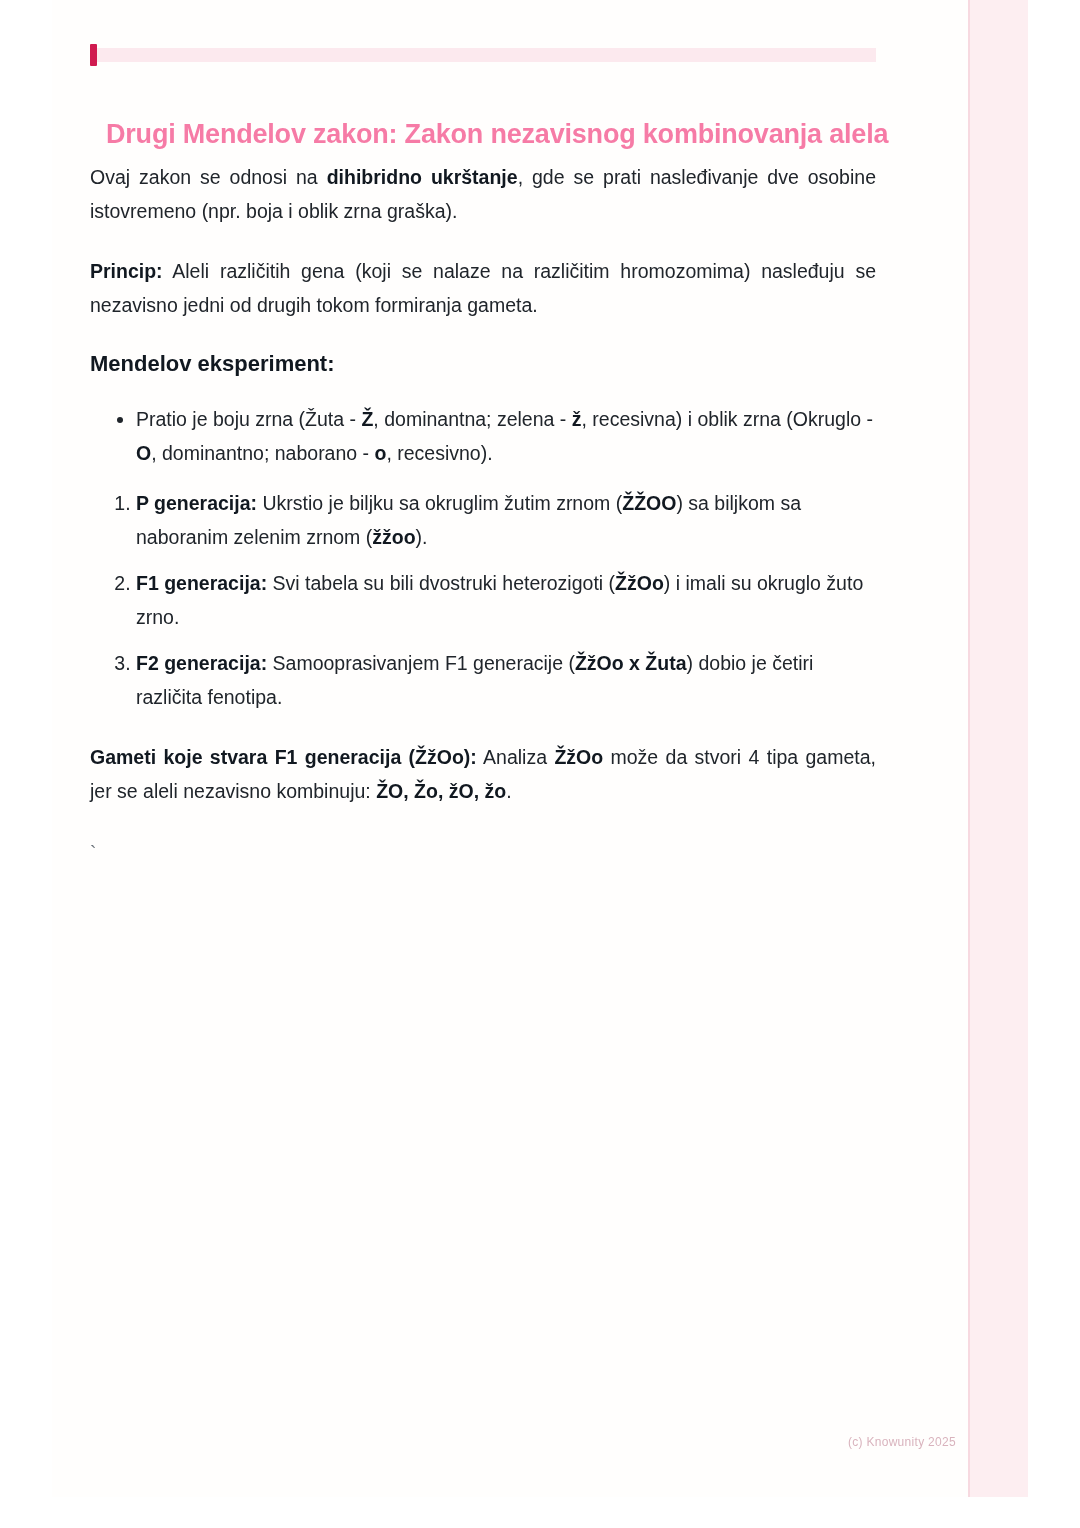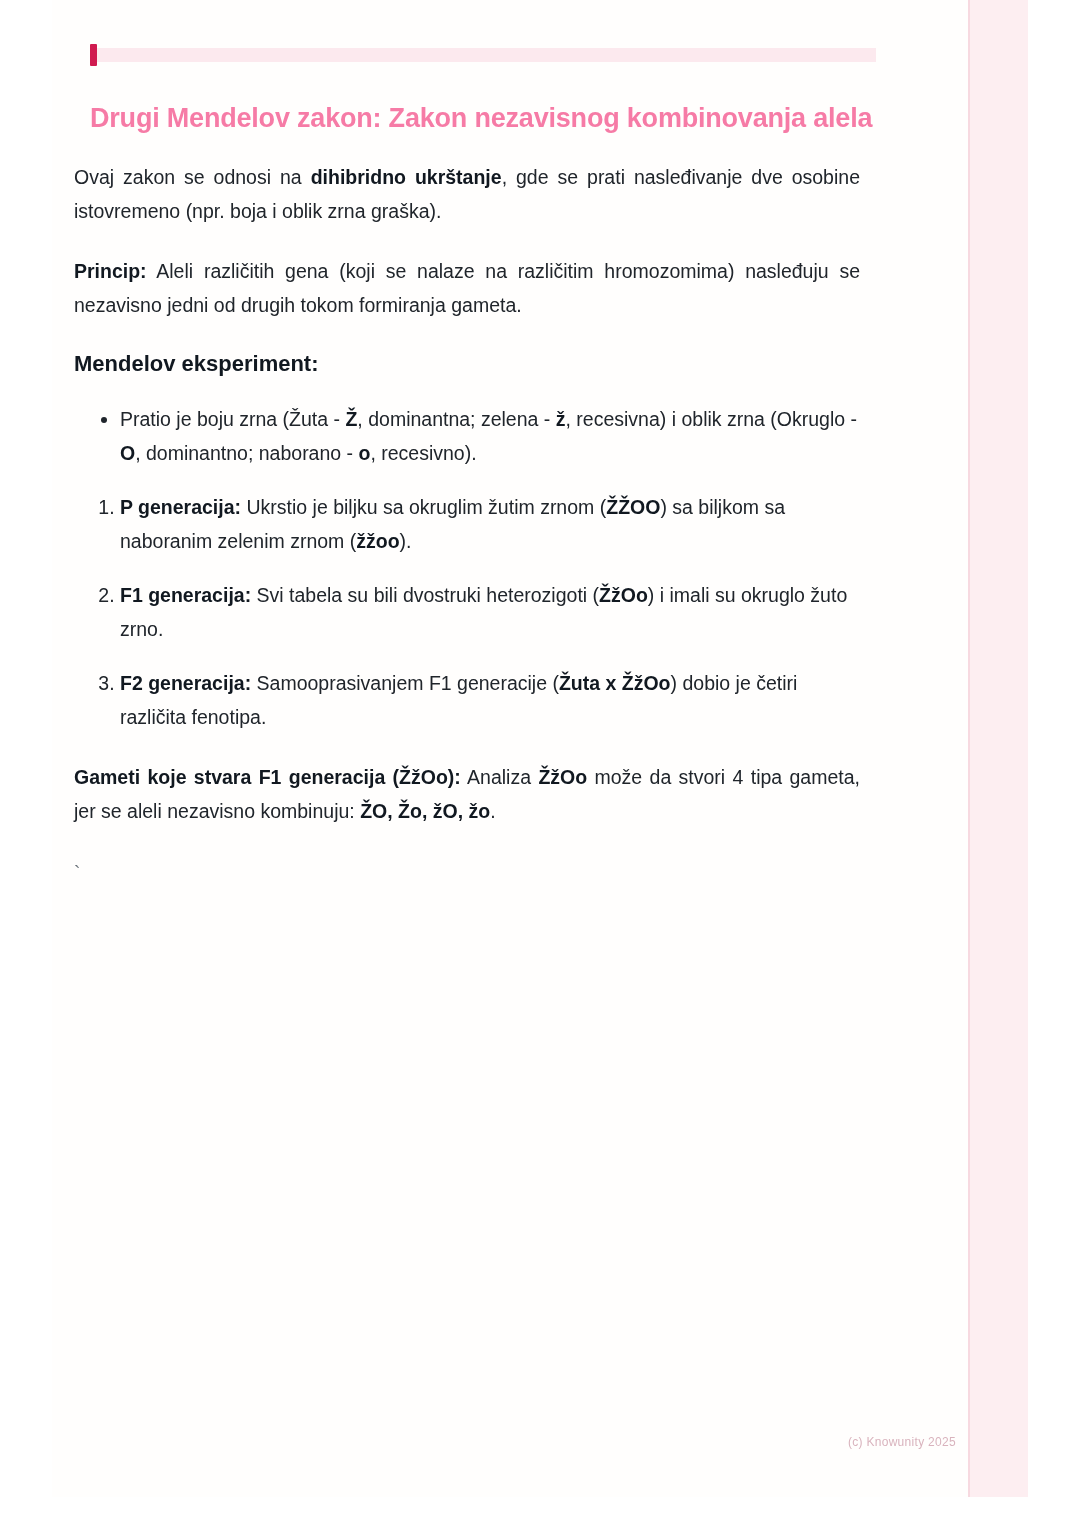--- a/index.html
+++ b/index.html
@@ -61,30 +61,30 @@
     top: 4px;
     right: 0;
     height: 14px;
     background: #fce9ee;
   }
   h1.note-title {
     position: absolute;
     left: 38px;
     top: 100px;
     width: 800px;
-    margin: 0;
+    margin: 16px;
     font-size: 27px;
     line-height: 36px;
     font-weight: bold;
     color: #f67ba6;
     letter-spacing: -0.2px;
   }
   .body-block {
     position: absolute;
-    left: 22px;
+    left: 38px;
     top: 160px;
     width: 786px;
   }
   p.para {
     margin: 0 0 26px 0;
     font-size: 19.5px;
     line-height: 34px;
     color: #20252b;
     text-align: justify;
     text-justify: inter-word;
@@ -113,21 +113,20 @@
   ol.steps {
     margin: 0 0 26px 0;
     padding-left: 46px;
     list-style: decimal;
   }
   ol.steps li {
     font-size: 19.5px;
     line-height: 34px;
     color: #20252b;
     margin-bottom: 12px;
-    margin-top: 20px;
   }
   ol.steps li:last-child {
     margin-bottom: 0;
   }
   b, strong {
     font-weight: bold;
     color: #111820;
   }
   .tick {
     margin: 34px 0 0 0;
@@ -165,21 +164,21 @@
 
       <p class="sub-head">Mendelov eksperiment:</p>
 
       <ul class="bullets">
         <li><span>Pratio je boju zrna (Žuta - </span><b>Ž</b><span>, dominantna; zelena - </span><b>ž</b><span>, recesivna) i oblik zrna (Okruglo - </span><b>O</b><span>, dominantno; naborano - </span><b>o</b><span>, recesivno).</span></li>
       </ul>
 
       <ol class="steps">
         <li><b>P generacija:</b><span> Ukrstio je biljku sa okruglim žutim zrnom (</span><b>ŽŽOO</b><span>) sa biljkom sa naboranim zelenim zrnom (</span><b>žžoo</b><span>).</span></li>
         <li><b>F1 generacija:</b><span> Svi tabela su bili dvostruki heterozigoti (</span><b>ŽžOo</b><span>) i imali su okruglo žuto zrno.</span></li>
-        <li><b>F2 generacija:</b><span> Samooprasivanjem F1 generacije (</span><b>Žuta x ŽžOo</b><span>) dobio je četiri različita fenotipa.</span></li>
+        <li><b>F2 generacija:</b><span> Samooprasivanjem F1 generacije (</span><b>ŽžOo x Žuta</b><span>) dobio je četiri različita fenotipa.</span></li>
       </ol>
 
       <p class="para"><b>Gameti koje stvara F1 generacija (ŽžOo):</b><span> Analiza </span><b>ŽžOo</b><span> može da stvori 4 tipa gameta, jer se aleli nezavisno kombinuju: </span><b>ŽO, Žo, žO, žo</b><span>.</span></p>
 
 
       <p class="tick">`</p>
 
     </div>
 
     <div class="right-band"></div>

